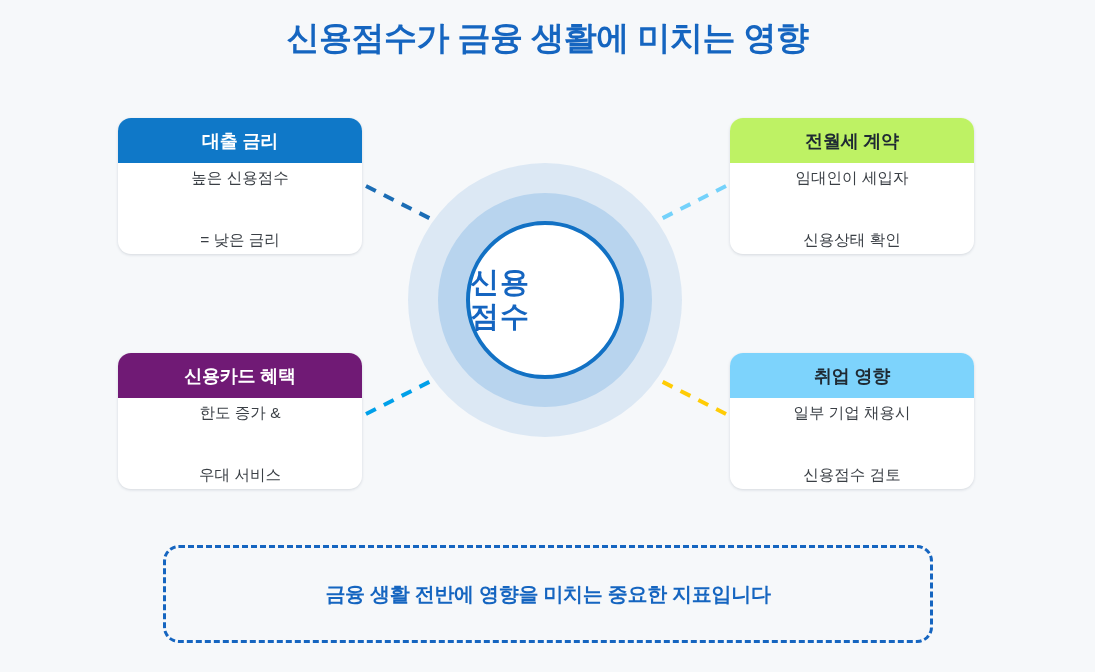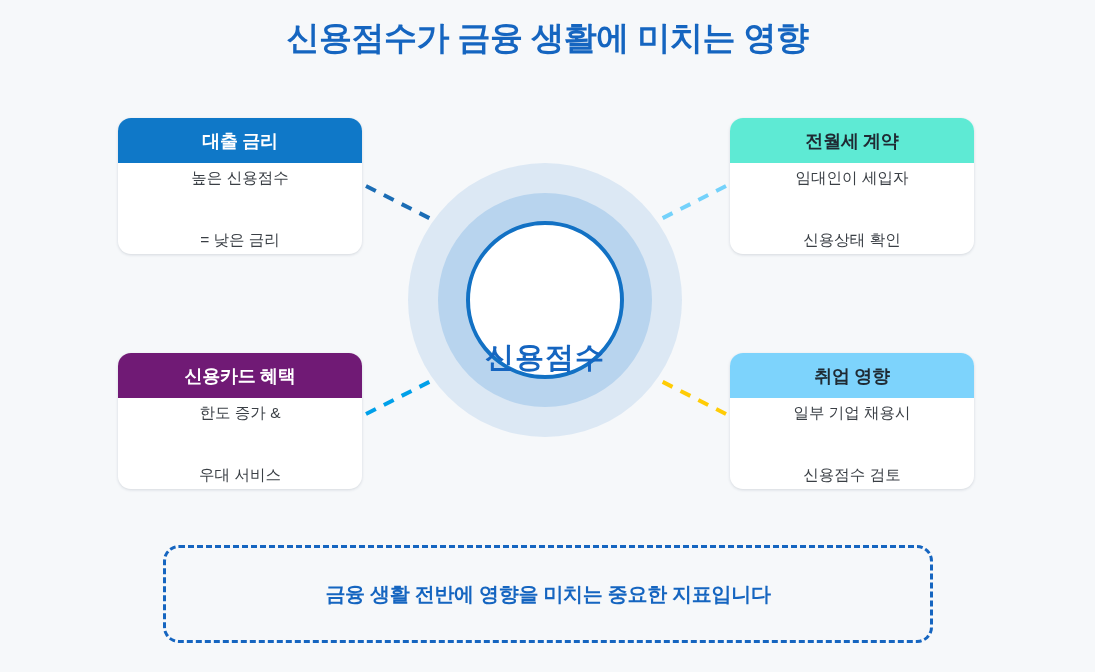--- a/index.html
+++ b/index.html
@@ -66,22 +66,22 @@
     position: absolute;
     left: 466px;
     top: 221px;
     width: 158px;
     height: 158px;
     border-radius: 50%;
     background: #ffffff;
     border: 4px solid #1271c4;
     box-sizing: border-box;
     display: flex;
-    flex-direction: row;
-    align-items: flex-end;
+    flex-direction: column;
+    align-items: flex-start;
     justify-content: center;
   }
   .hub-core-line {
     font-size: 29px;
     font-weight: bold;
     color: #1565c0;
     line-height: 1.16;
     letter-spacing: 1px;
   }
 
@@ -96,21 +96,20 @@
     overflow: hidden;
   }
   .card-header {
     height: 45px;
     display: flex;
     align-items: center;
     justify-content: center;
     font-size: 18px;
     font-weight: bold;
     letter-spacing: -0.2px;
-    font-family: Liberation Serif, serif;
   }
   .card-body {
     height: 91px;
     display: flex;
     flex-direction: column;
     align-items: center;
     justify-content: center;
     color: #3a3f45;
     font-size: 15.5px;
     line-height: 1.75;
@@ -169,21 +168,21 @@
 
   <div class="card" id="card-loan">
     <div class="card-header" style="background:#0f78c8;color:#ffffff;">대출 금리</div>
     <div class="card-body">
       <div>높은 신용점수</div>
       <div>= 낮은 금리</div>
     </div>
   </div>
 
   <div class="card" id="card-rent">
-    <div class="card-header" style="background:#5eead4;color:#1f2a33;">전월세 계약</div>
+    <div class="card-header" style="background:#bef264;color:#1f2a33;">전월세 계약</div>
     <div class="card-body">
       <div>임대인이 세입자</div>
       <div>신용상태 확인</div>
     </div>
   </div>
 
   <div class="card" id="card-creditcard">
     <div class="card-header" style="background:#701a75;color:#ffffff;">신용카드 혜택</div>
     <div class="card-body">
       <div>한도 증가 &amp;</div>

